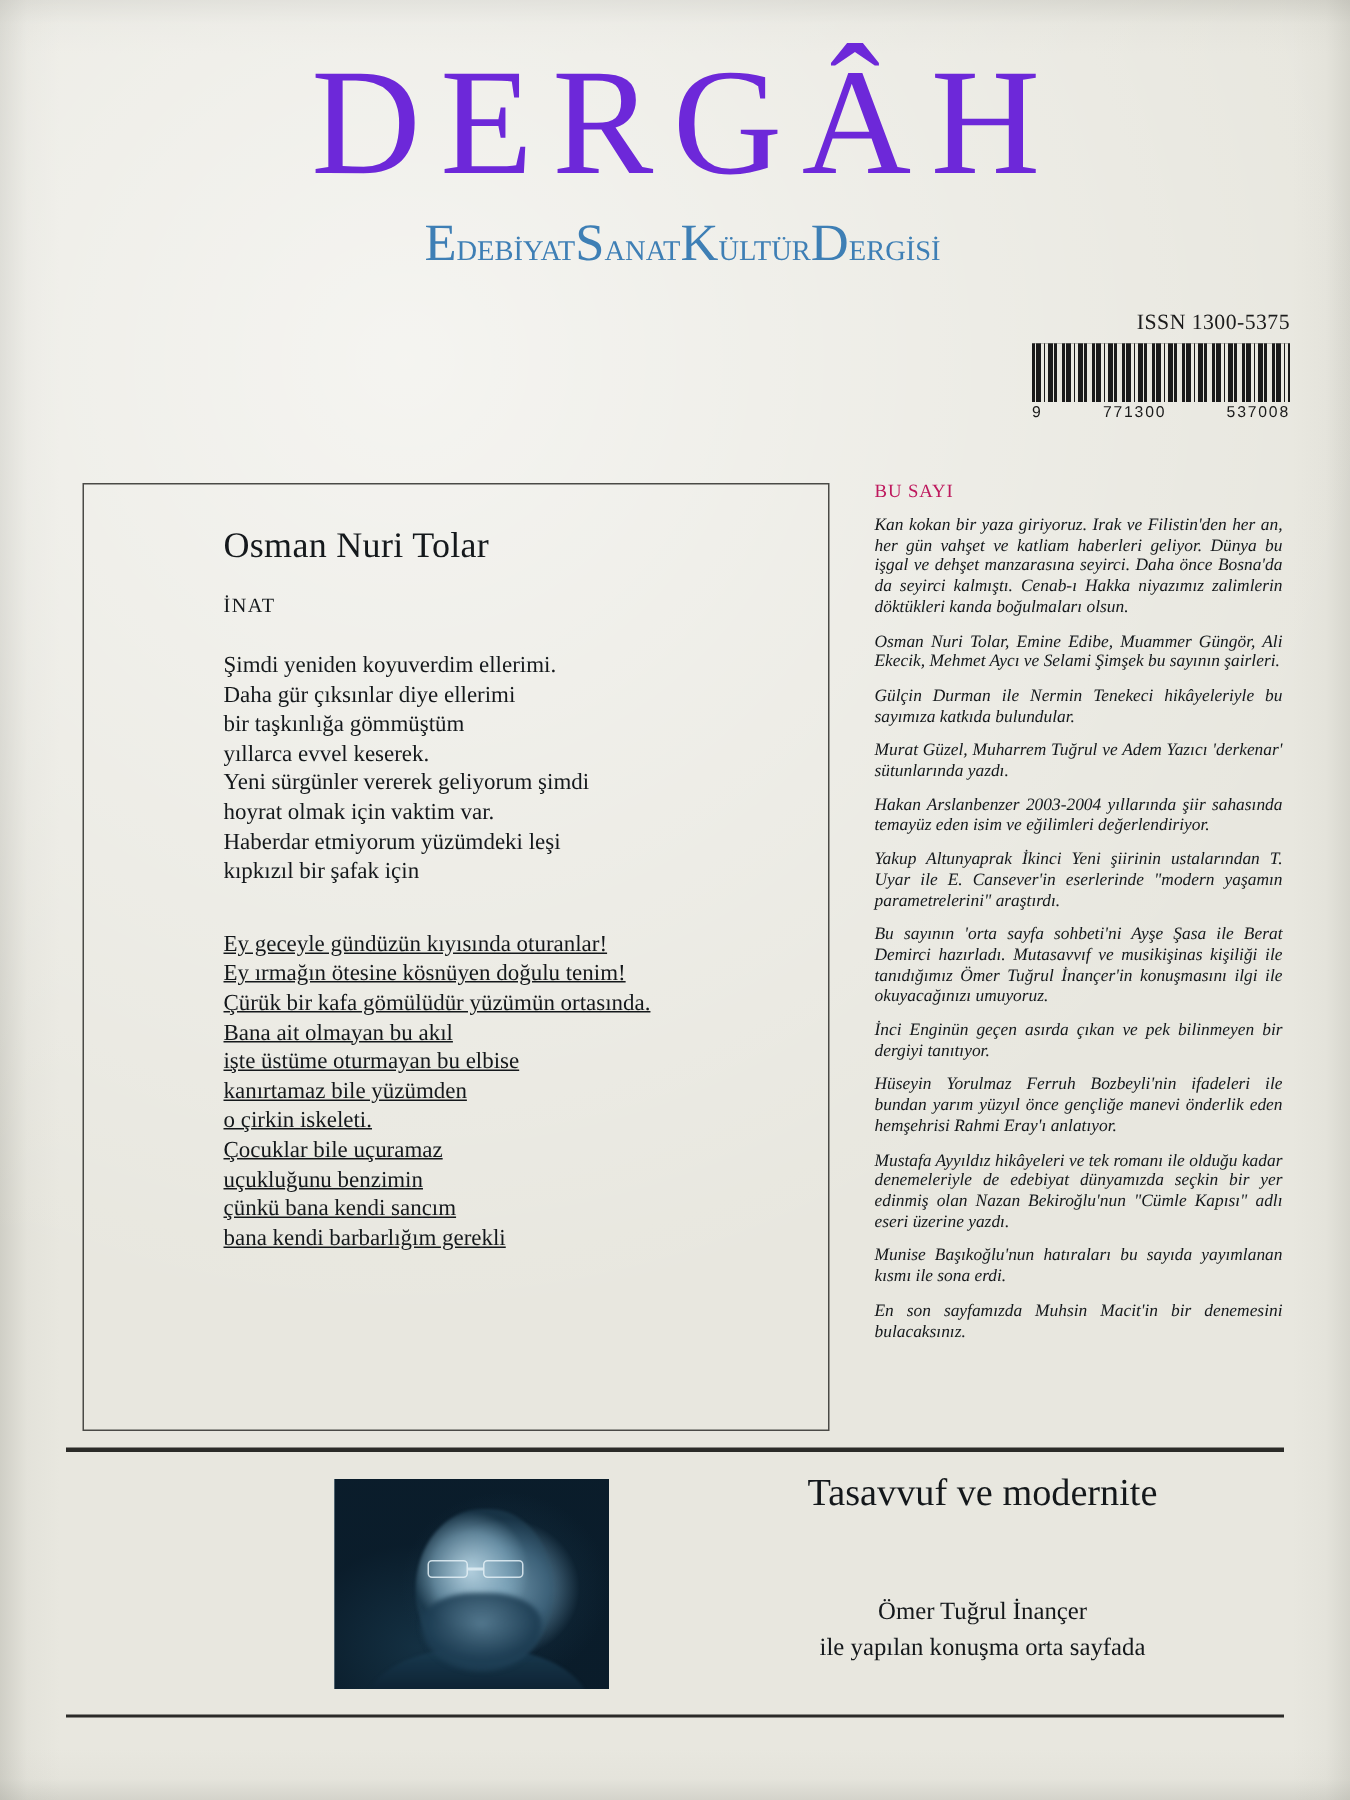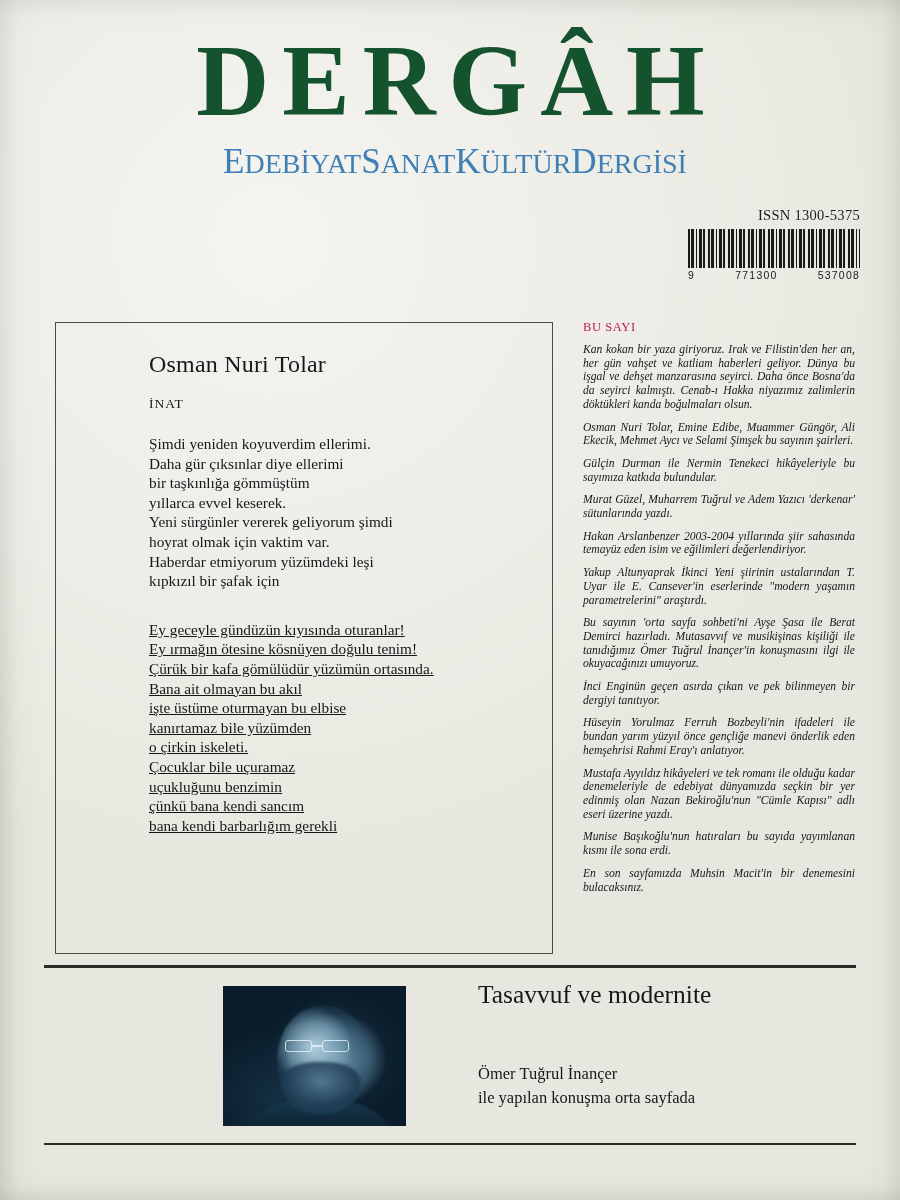--- a/index.html
+++ b/index.html
@@ -36,35 +36,35 @@
     top: 34px;
     left: 0;
     right: 0;
     text-align: center;
   }
   .logo {
     font-family: "Liberation Serif", serif;
     font-size: 101px;
     line-height: 0.95;
     letter-spacing: 13px;
-    color: #14532d;
-    font-weight: 700;
+    color: #6d28d9;
+    font-weight: 400;
     padding-left: 14px;
   }
   .subtitle {
     margin-top: 14px;
     font-size: 35px;
     line-height: 1;
     color: #3e7fb5;
     letter-spacing: 0px;
     padding-left: 10px;
     white-space: nowrap;
   }
   .subtitle .big { font-size: 35px; }
-  .subtitle .small { font-size: 28px; }
+  .subtitle .small { font-size: 19px; }
 
   
   .issn-block {
     position: absolute;
     top: 207px;
     right: 40px;
     text-align: right;
   }
   .issn-text {
     font-size: 14.5px;
@@ -262,23 +262,24 @@
     width: 150px;
     height: 40px;
     border-radius: 50% 50% 0 0 / 100% 100% 0 0;
     background: linear-gradient(180deg, rgba(26,60,82,0.95), rgba(9,26,40,1));
     filter: blur(1px);
   }
 
   
   .cover-text {
     position: absolute;
-    left: 478px;
+    left: 455px;
     top: 981px;
     width: 400px;
+    text-align: center;
   }
   .cover-title {
     font-size: 25.5px;
     line-height: 1.1;
     color: #14181b;
     margin: 0;
   }
   .cover-sub {
     margin-top: 53px;
     font-size: 16.5px;

